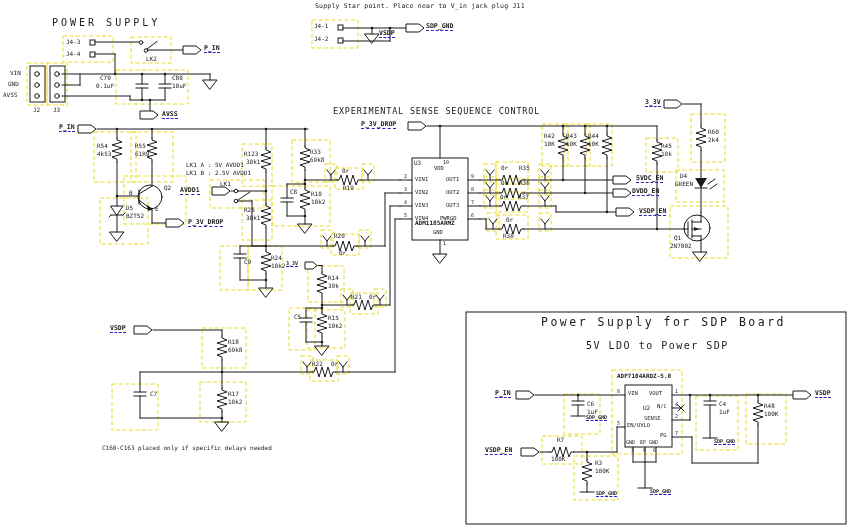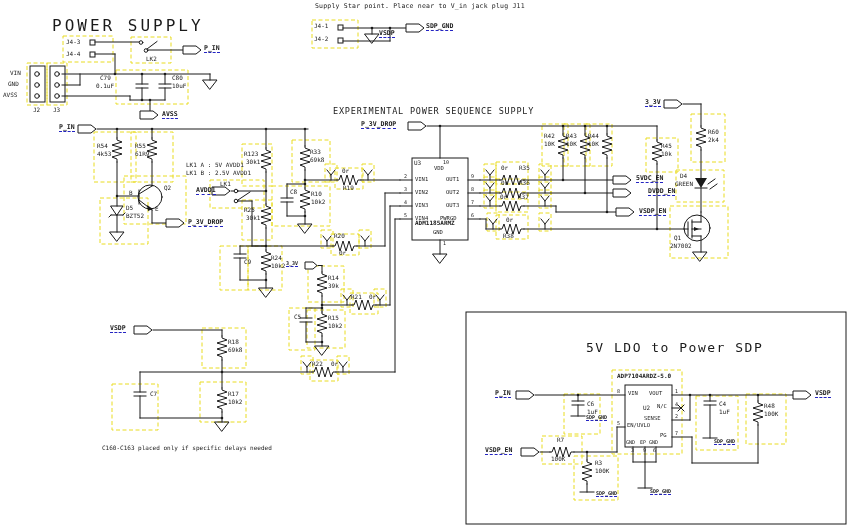--- a/index.html
+++ b/index.html
@@ -4,25 +4,25 @@
 <style>
 html,body{margin:0;padding:0;background:#fff}
 #root{position:relative;width:849px;height:531px;background:#fff;font-family:"DejaVu Sans Mono",monospace;overflow:hidden}
 #root span{position:absolute;white-space:nowrap;line-height:1;color:#1a1a1a;display:block}
 .L{font-size:6px}
 .C{font-size:5.5px}
 .P{font-size:5px}
 .PT{font-size:6px;font-weight:bold}
 .N{font-size:6.5px;font-weight:bold;color:#2424c2;border-bottom:1px dashed #2424c2}
 .Ns{font-size:5px}
-.t1{font-size:16px;letter-spacing:3px;color:#3c3c3c}
+.t1{font-size:10px;letter-spacing:3px;color:#3c3c3c}
 .t2{font-size:6.5px;letter-spacing:.2px;color:#333}
 .t3{font-size:8.5px;letter-spacing:.8px;color:#222}
 .t4{font-size:11.5px;letter-spacing:2.5px;color:#1a1a1a}
-.t5{font-size:13px;letter-spacing:1.5px;color:#1a1a1a}
+.t5{font-size:10px;letter-spacing:1.5px;color:#1a1a1a}
 .t6{font-size:6px;color:#333}
 .n6{font-size:6px;color:#222}
 svg{position:absolute;left:0;top:0}
 .w{stroke:#1a1a1a;stroke-width:1;fill:none;stroke-linecap:square}
 .d{stroke:#e9dc20;stroke-width:1;fill:none;stroke-dasharray:4 2.5}
 .pt{fill:#fff;stroke:#1a1a1a;stroke-width:1}
 .bk{fill:#1a1a1a;stroke:none}
 </style>
 </head>
 <body>
@@ -157,21 +157,22 @@
 <polygon class="bk" points="694,227 694,231 699,229"></polygon>
 <polygon class="w" points="111,206 123,206 117,215"></polygon>
 <polygon class="bk" points="695,178 707,178 701,188"></polygon>
 <rect x="412" y="158" width="56" height="82" class="w"></rect>
 <rect x="625" y="385" width="47" height="62" class="w"></rect>
 <rect x="466" y="312" width="380" height="212" class="w"></rect>
 </svg>
 
 <span class="t1" style="left:52px;top:18px">POWER SUPPLY</span>
 <span class="t2" style="left:315px;top:3px">Supply Star point. Place near to V_in jack plug J11</span>
-<span class="t3" style="left:333px;top:107px">EXPERIMENTAL POWER SEQUENCE SUPPLY</span>
+<span class="t3" style="left:333px;top:107px">EXPERIMENTAL SENSE SEQUENCE CONTROL</span>
+<span class="t4" style="left:541px;top:317px">Power Supply for SDP Board</span>
 <span class="t5" style="left:586px;top:341px">5V LDO to Power SDP</span>
 <span class="t6" style="left:102px;top:445px">C160-C163 placed only if specific delays needed</span>
 <span class="n6" style="left:186px;top:162px">LK1 A : 5V AVDD1</span>
 <span class="n6" style="left:186px;top:170px">LK1 B : 2.5V AVDD1</span>
 
 <span class="L" style="left:66px;top:39px">J4-3</span>
 <span class="L" style="left:66px;top:51px">J4-4</span>
 <span class="L" style="left:146px;top:56px">LK2</span>
 <span class="L" style="left:33px;top:107px">J2</span>
 <span class="L" style="left:53px;top:107px">J3</span>
@@ -182,27 +183,27 @@
 <span class="L" style="left:314px;top:36px">J4-2</span>
 <span class="L" style="left:220px;top:181px">LK1</span>
 <span class="L" style="left:129px;top:190px">B</span>
 <span class="L" style="left:155px;top:206px">E</span>
 
 <span class="N" style="left:204px;top:45px">P_IN</span>
 <span class="N" style="left:162px;top:111px">AVSS</span>
 <span class="N" style="left:426px;top:23px">SDP_GND</span>
 <span class="N" style="left:379px;top:30px">VSDP</span>
 <span class="N" style="left:59px;top:124px">P_IN</span>
-<span class="N" style="left:196px;top:187px">AVDD1</span>
+<span class="N" style="left:180px;top:187px">AVDD1</span>
 <span class="N" style="left:188px;top:219px">P_3V_DROP</span>
 <span class="N" style="left:361px;top:121px">P_3V_DROP</span>
 <span class="N" style="left:645px;top:99px">3_3V</span>
 <span class="N Ns" style="left:286px;top:261px">3_3V</span>
 <span class="N" style="left:636px;top:175px">5VDC_EN</span>
-<span class="N" style="left:648px;top:188px">DVDD_EN</span>
+<span class="N" style="left:632px;top:188px">DVDD_EN</span>
 <span class="N" style="left:639px;top:208px">VSDP_EN</span>
 <span class="N" style="left:110px;top:325px">VSDP</span>
 <span class="N" style="left:495px;top:390px">P_IN</span>
 <span class="N" style="left:485px;top:447px">VSDP_EN</span>
 <span class="N" style="left:815px;top:390px">VSDP</span>
 <span class="N Ns" style="left:586px;top:415px">SDP_GND</span>
 <span class="N Ns" style="left:596px;top:491px">SDP_GND</span>
 <span class="N Ns" style="left:650px;top:489px">SDP_GND</span>
 <span class="N Ns" style="left:714px;top:439px">SDP_GND</span>
 

